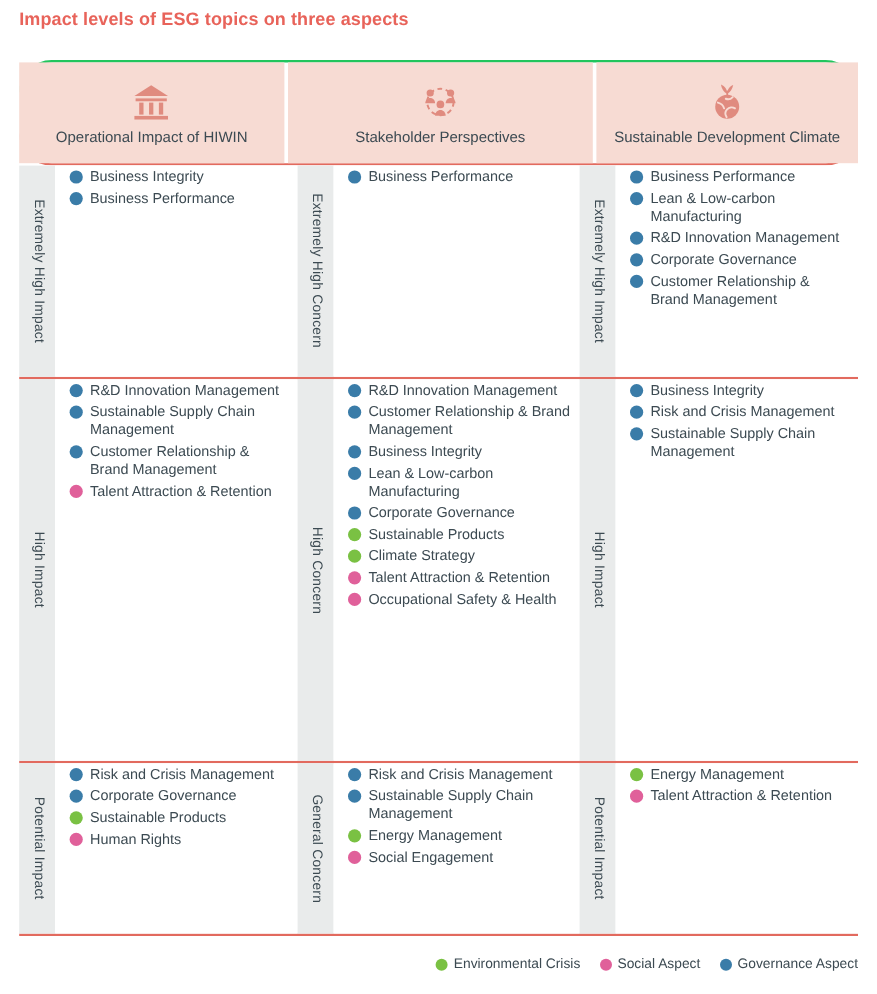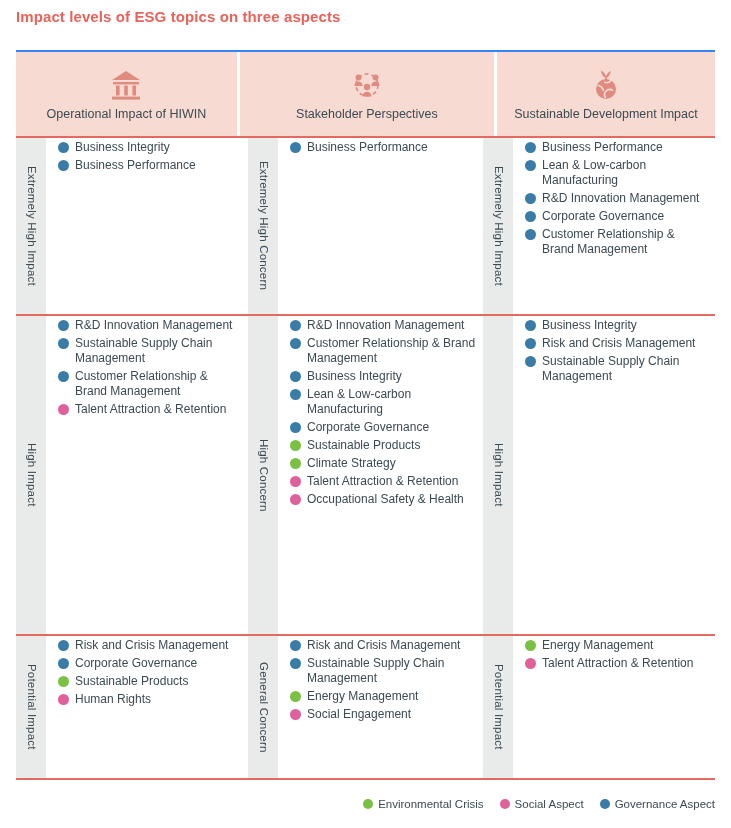--- a/index.html
+++ b/index.html
@@ -22,23 +22,24 @@
 
   
   .matrix{
     position:absolute;left:16px;top:50px;
     width:699px;
   }
 
   
   .head-row{
     display:flex;
-    border-top:2px solid #3b82f6;
+    border-top:2px solid #22c55e;
     border-bottom:2px solid #e26a5e;
     height:84px;
+    border-radius:27px;
   }
   .head-cell{
     background:#f7dbd3;
     display:flex;flex-direction:column;
     align-items:center;justify-content:center;
     box-sizing:border-box;
   }
   .head-cell.c1{width:232px;}
   .head-cell.c2{width:267px;margin-left:3px;}
   .head-cell.c3{width:229px;margin-left:3px;}
@@ -170,21 +171,21 @@
               <rect x="13.3" y="8.5" width="1.5" height="5"></rect>
               <circle cx="14" cy="22" r="10"></circle>
             </g>
             <g fill="none" stroke="#f7dbd3" stroke-width="1.6" stroke-linecap="round">
               <path d="M6.2 18.5c2.4 .6 4.6 2.4 5.2 4.8"></path>
               <path d="M13.5 30.6c-1.4-2-1.2-4.6 .4-6.4 1.7-1.8 4.5-2.2 6.6-.9"></path>
               <path d="M18.6 13.9c-1.5 1.6-3.8 2.2-5.8 1.4"></path>
             </g>
           </svg>
         </div>
-        <div class="head-label">Sustainable Development Impact</div>
+        <div class="head-label">Sustainable Development Climate</div>
       </div>
 
     </div>
 
     <div class="band b1">
       <div class="cell c1">
         <div class="axis">
           <span>Extremely High Impact</span>
         </div>
         <div class="items">

